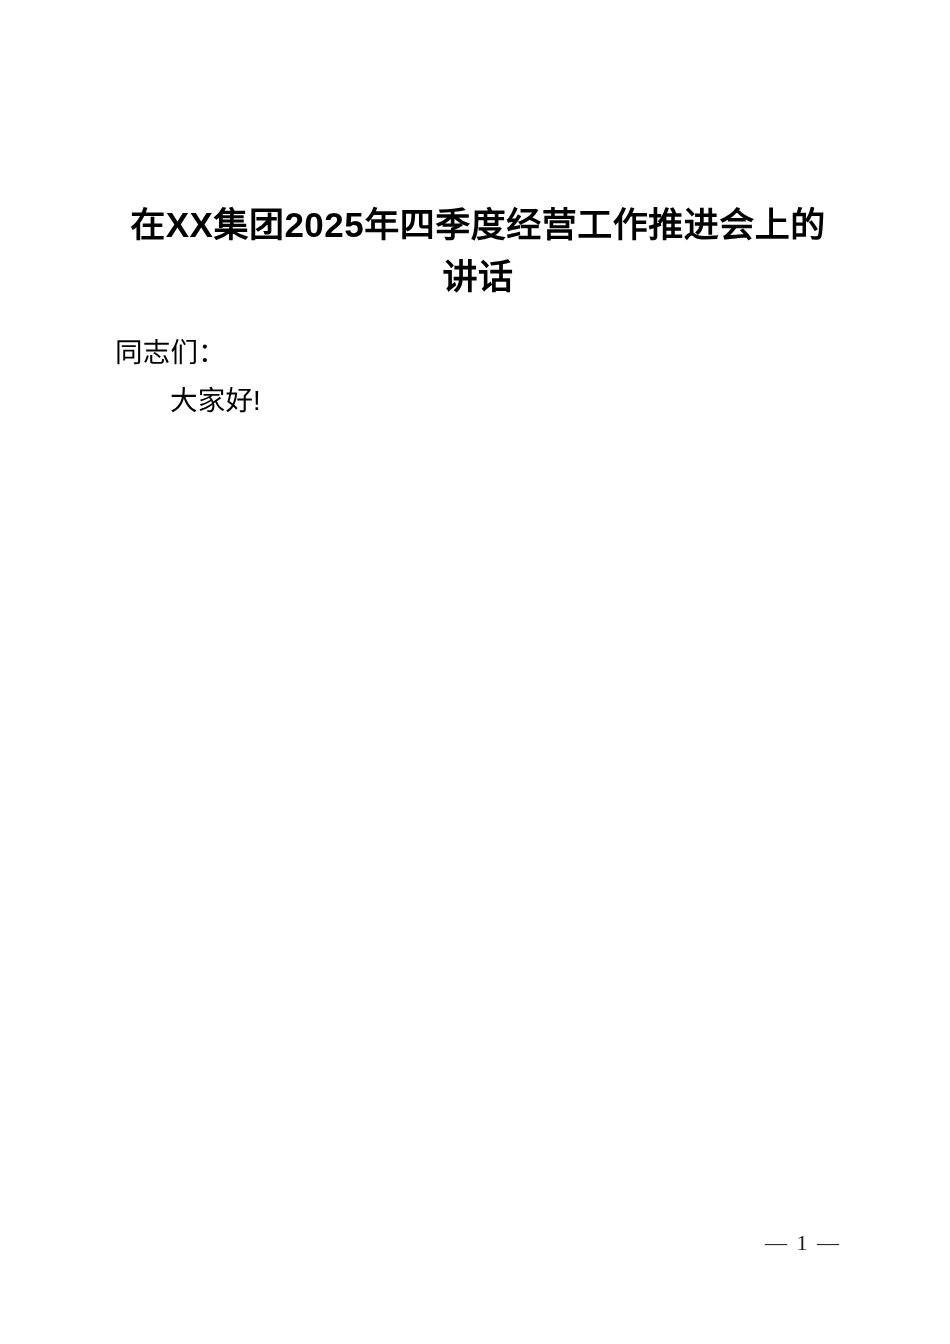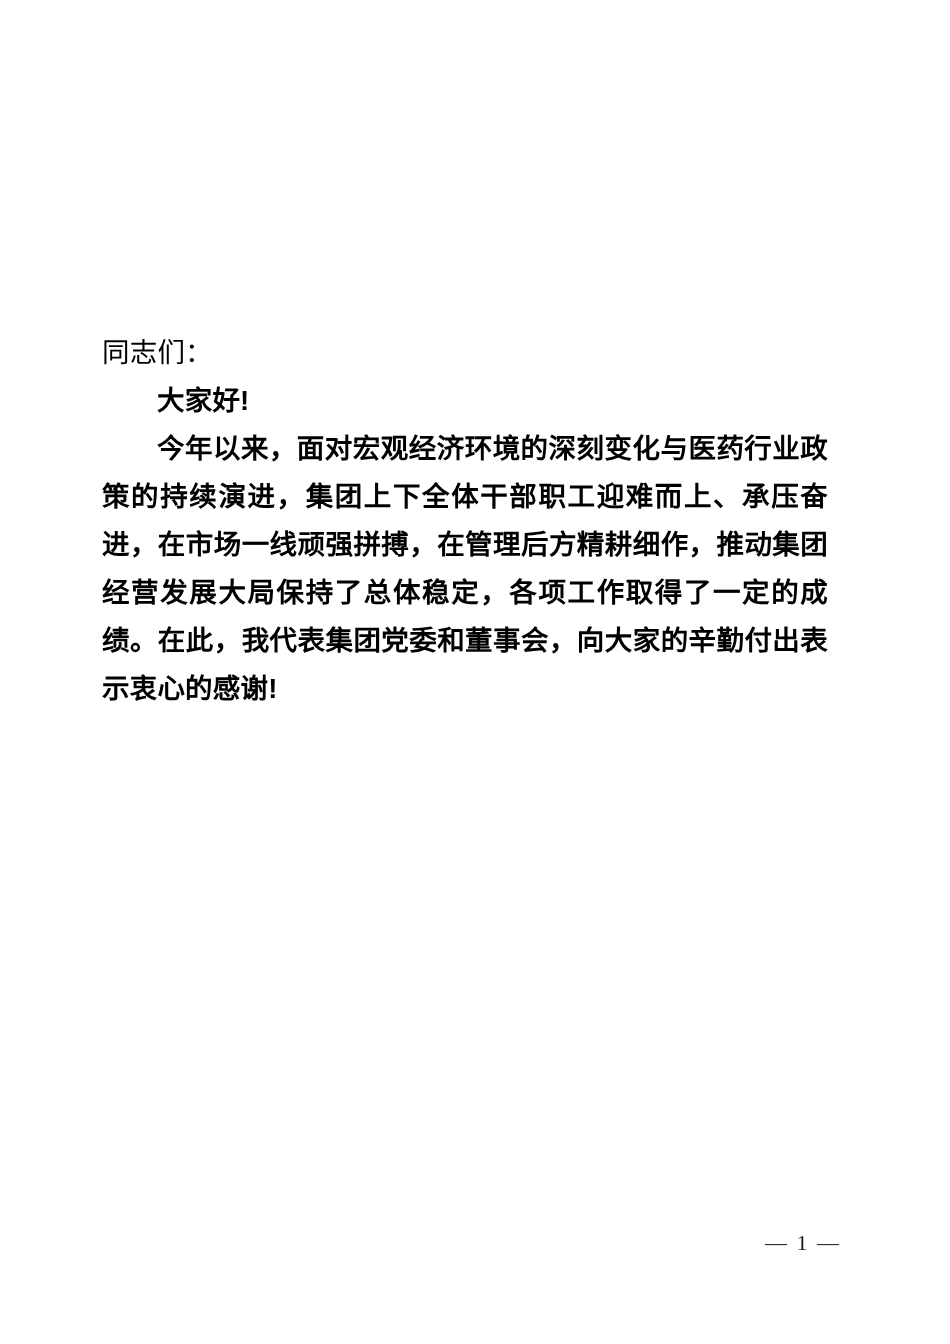--- a/index.html
+++ b/index.html
@@ -39,21 +39,21 @@
     line-height: 52px;
     font-weight: bold;
     letter-spacing: 0.5px;
     color: #000000;
     font-family: "Liberation Sans", "DejaVu Sans", sans-serif;
   }
 
   
   .body-block {
     position: absolute;
-    left: 102px;
+    left: 115px;
     top: 329px;
     width: 726px;
   }
 
   .para {
     font-size: 27.5px;
     line-height: 48px;
     text-align: justify;
     text-justify: inter-ideograph;
     text-align-last: left;
@@ -62,21 +62,20 @@
     letter-spacing: 0.2px;
     font-family: "Liberation Sans", "DejaVu Sans", sans-serif;
   }
 
   .para.no-indent {
     text-indent: 0;
   }
 
   .para.indent {
     text-indent: 2em;
-    font-weight: bold;
   }
 
   
   .page-footer {
     position: absolute;
     left: 115px;
     top: 1228px;
     width: 726px;
     text-align: right;
     font-size: 22px;
@@ -84,28 +83,28 @@
     color: #1a1a1a;
     letter-spacing: 2px;
     font-family: "Liberation Serif", "DejaVu Serif", serif;
   }
 </style>
 </head>
 <body>
 
 <div class="page">
 
+  <h1 class="doc-title">在XX集团2025年四季度经营工作推进会上的讲话</h1>
 
   <div class="body-block">
 
     <p class="para no-indent">同志们：</p>
 
     <p class="para indent">大家好!</p>
 
 
-    <p class="para indent">今年以来，面对宏观经济环境的深刻变化与医药行业政策的持续演进，集团上下全体干部职工迎难而上、承压奋进，在市场一线顽强拼搏，在管理后方精耕细作，推动集团经营发展大局保持了总体稳定，各项工作取得了一定的成绩。在此，我代表集团党委和董事会，向大家的辛勤付出表示衷心的感谢!</p>
 
 
   </div>
 
   <div class="page-footer">— 1 —</div>
 
 </div>
 
 </body></html>

